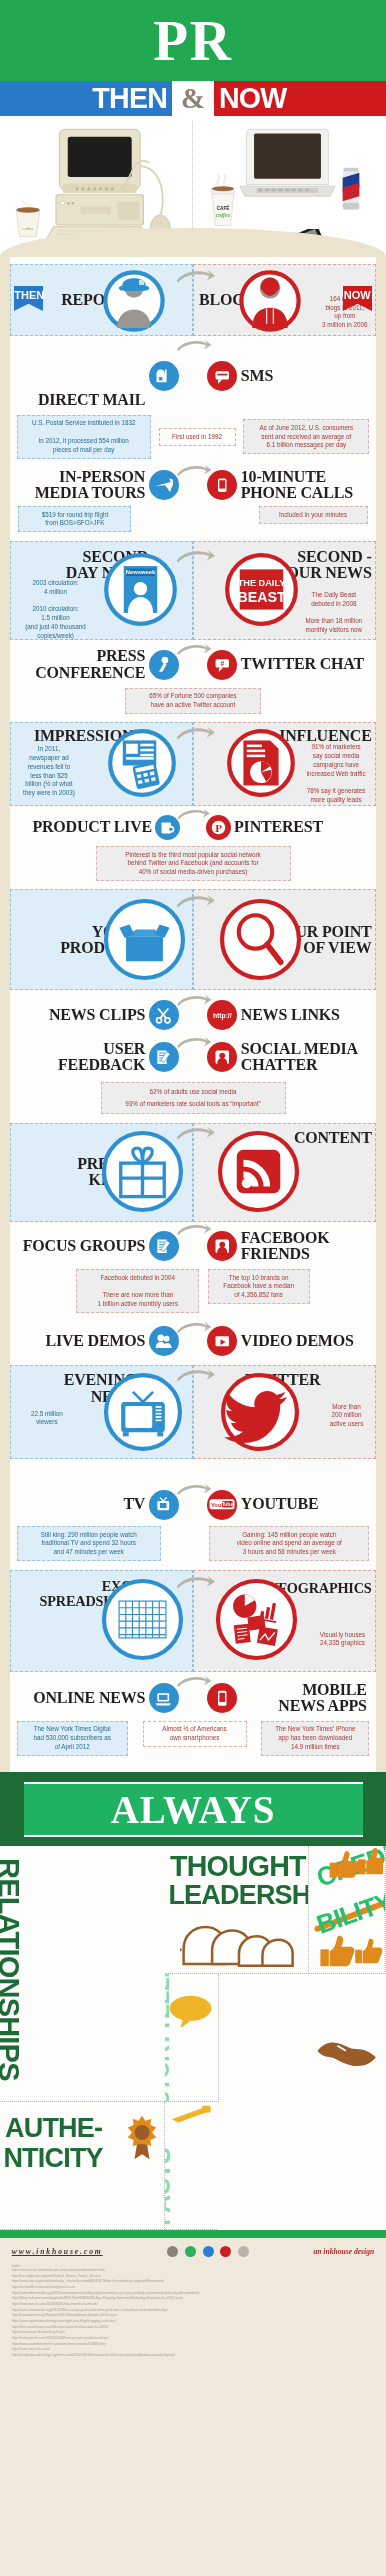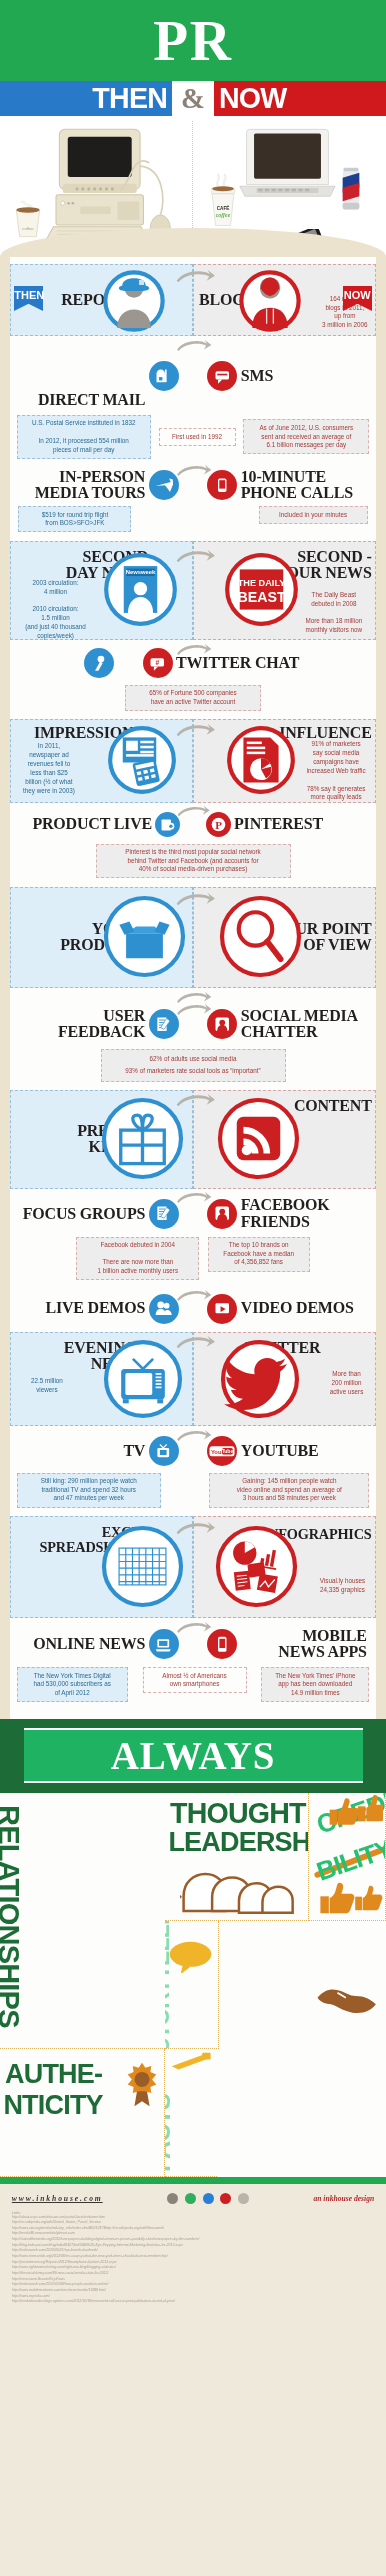--- a/index.html
+++ b/index.html
@@ -406,20 +406,22 @@
           <text x="46" y="42" font-size="11" text-anchor="middle" fill="#fff" font-family="Liberation Sans, sans-serif" font-weight="700">THE DAILY</text>
           <text x="46" y="61" font-size="17" text-anchor="middle" fill="#fff" font-family="Liberation Sans, sans-serif" font-weight="700">BEAST</text>
         </svg>
         <svg style="position:absolute;left:165px;top:8.4px;" width="40" height="15" viewBox="0 0 48 18">
           <path d="M2 14 C10 2 32 0 42 6 l-3 -5 l9 7 l-10 6 l3 -5 C32 4 12 6 4 16z" fill="#b9b4ab"></path>
         </svg>
       </div>
 
       <div class="row" style="padding:8.4px 0 3.4px;">
         <div class="pair" style="gap:3.4px;">
+          <div class="lbl big r" style="width:126px;white-space:pre-line;">PRESS
+CONFERENCE</div>
           <div class="dot blue d36">
             <svg width="18.5" height="18.5" viewBox="0 0 22 22">
                 <circle cx="13" cy="6" r="4" fill="#fff"></circle>
                 <path d="M12 9 l-6 11 l4 0 l5 -9z" fill="#fff"></path>
               </svg>
           </div>
           <div style="width:22px;"></div>
           <div class="dot red d36">
             <svg width="18.5" height="18.5" viewBox="0 0 22 22">
                 <rect x="3" y="5" width="16" height="10" rx="2" fill="#fff"></rect>
@@ -545,20 +547,37 @@
           <circle cx="52" cy="52" r="46" fill="#fff" stroke="#cc1f22" stroke-width="5"></circle>
           <circle cx="46" cy="43" r="20" fill="none" stroke="#cc1f22" stroke-width="5"></circle>
           <path d="M60 58 L76 79" stroke="#cc1f22" stroke-width="7" stroke-linecap="round"></path>
         </svg>
         <svg style="position:absolute;left:165px;top:5px;" width="40" height="15" viewBox="0 0 48 18">
           <path d="M2 14 C10 2 32 0 42 6 l-3 -5 l9 7 l-10 6 l3 -5 C32 4 12 6 4 16z" fill="#b9b4ab"></path>
         </svg>
       </div>
 
       <div class="row" style="padding:10px 0 1.7px;">
+        <div class="pair" style="gap:3.4px;">
+          <div class="lbl big r" style="width:126px;">NEWS CLIPS</div>
+          <div class="dot blue d36">
+            <svg width="18.5" height="18.5" viewBox="0 0 22 22">
+                <path d="M5 3 L15 15 M17 3 L7 15" stroke="#fff" stroke-width="2.2" fill="none"></path>
+                <circle cx="6" cy="17" r="3" fill="none" stroke="#fff" stroke-width="2"></circle>
+                <circle cx="16" cy="17" r="3" fill="none" stroke="#fff" stroke-width="2"></circle>
+              </svg>
+          </div>
+          <div style="width:22px;"></div>
+          <div class="dot red d36">
+            <svg width="28.6" height="18.5" viewBox="0 0 34 22">
+                <text x="17" y="14" font-size="8" text-anchor="middle" fill="#fff" font-family="Liberation Sans, sans-serif" font-weight="700">http://</text>
+              </svg>
+          </div>
+          <div class="lbl big l" style="width:126px;">NEWS LINKS</div>
+        </div>
         <svg style="position:absolute;left:165px;top:3.4px;" width="37" height="13.4" viewBox="0 0 48 18">
           <path d="M2 14 C10 2 32 0 42 6 l-3 -5 l9 7 l-10 6 l3 -5 C32 4 12 6 4 16z" fill="#b9b4ab"></path>
         </svg>
       </div>
 
       <div class="row" style="padding:8.4px 0 3.4px;">
         <div class="pair" style="gap:3.4px;">
           <div class="lbl big r" style="width:126px;">USER FEEDBACK</div>
           <div class="dot blue d36">
             <svg width="18.5" height="18.5" viewBox="0 0 22 22">
@@ -708,21 +727,21 @@
         </svg>
         <svg style="position:absolute;left:208px;top:5px;" width="84" height="84" viewBox="0 0 100 100">
           <circle cx="50" cy="50" r="44" fill="#fff" stroke="#cc1f22" stroke-width="5"></circle>
           <path d="M82 32 c-3 1.5 -6 2.2 -9 2.6 c3.2 -2 5.6 -5 6.8 -8.6 c-3 1.8 -6.4 3 -10 3.8 C67 26.6 63 25 58.6 25 c-8.6 0 -15.4 7 -15.4 15.6 c0 1.2 .2 2.4 .4 3.6 C30.8 43.6 19.6 37.4 12 28 c-1.4 2.4 -2.2 5 -2.2 8 c0 5.4 2.8 10.2 7 13 c-2.6 0 -5 -.8 -7 -2 v.2 c0 7.6 5.4 14 12.4 15.4 c-1.2 .4 -2.6 .6 -4 .6 c-1 0 -2 -.2 -2.8 -.4 c2 6.2 7.6 10.6 14.4 10.8 c-5.2 4.2 -11.8 6.6 -19 6.6 c-1.2 0 -2.4 0 -3.6 -.2 c6.8 4.4 14.8 7 23.4 7 c28 0 43.4 -23.4 43.4 -43.6 v-2 C78 38 80.4 35.2 82 32z" fill="#cc1f22"></path>
         </svg>
         <svg style="position:absolute;left:165px;top:3.4px;" width="40" height="15" viewBox="0 0 48 18">
           <path d="M2 14 C10 2 32 0 42 6 l-3 -5 l9 7 l-10 6 l3 -5 C32 4 12 6 4 16z" fill="#b9b4ab"></path>
         </svg>
       </div>
 
-      <div class="row" style="padding:10px 0 3.4px;">
+      <div class="row" style="padding:10px 0 3.4px;margin-top:21px;">
         <div class="pair" style="gap:3.4px;">
           <div class="lbl big r" style="width:126px;">TV</div>
           <div class="dot blue d36">
             <svg width="18.5" height="18.5" viewBox="0 0 22 22">
                 <path d="M7 3 L11 7 L15 3" stroke="#fff" stroke-width="1.4" fill="none"></path>
                 <rect x="4" y="7" width="14" height="11" rx="1.6" fill="#fff"></rect>
                 <rect x="7" y="9.5" width="8" height="6" fill="#2f90d0"></rect>
               </svg>
           </div>
           <div style="width:22px;"></div>

